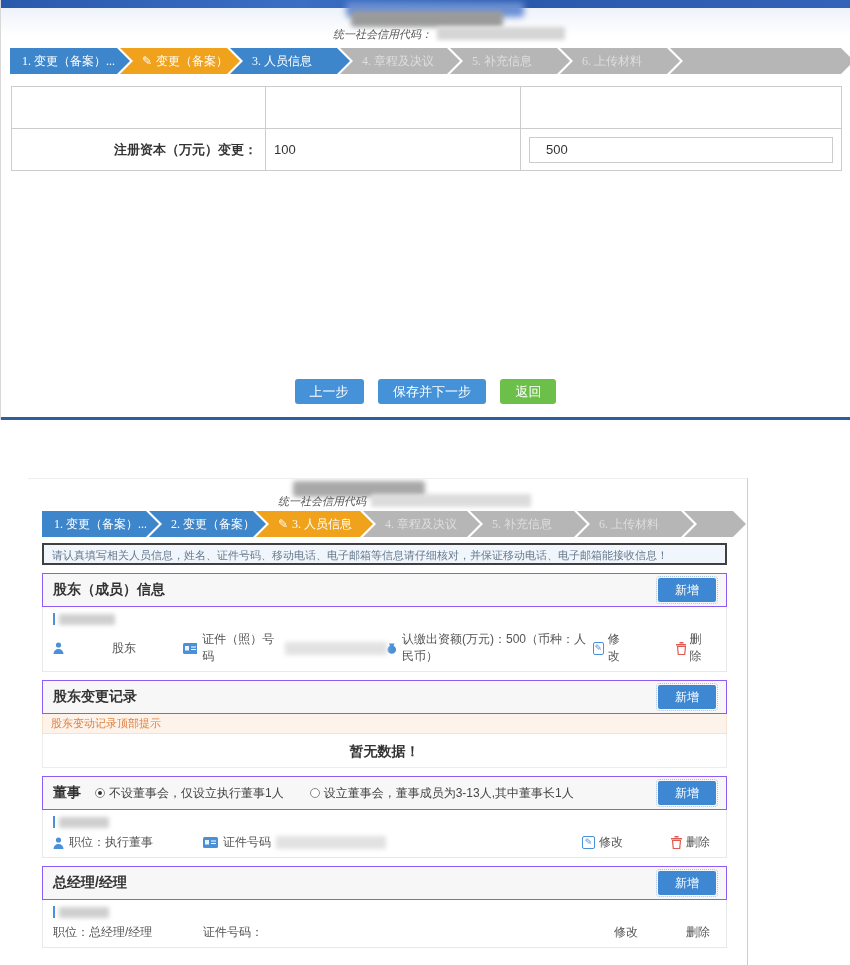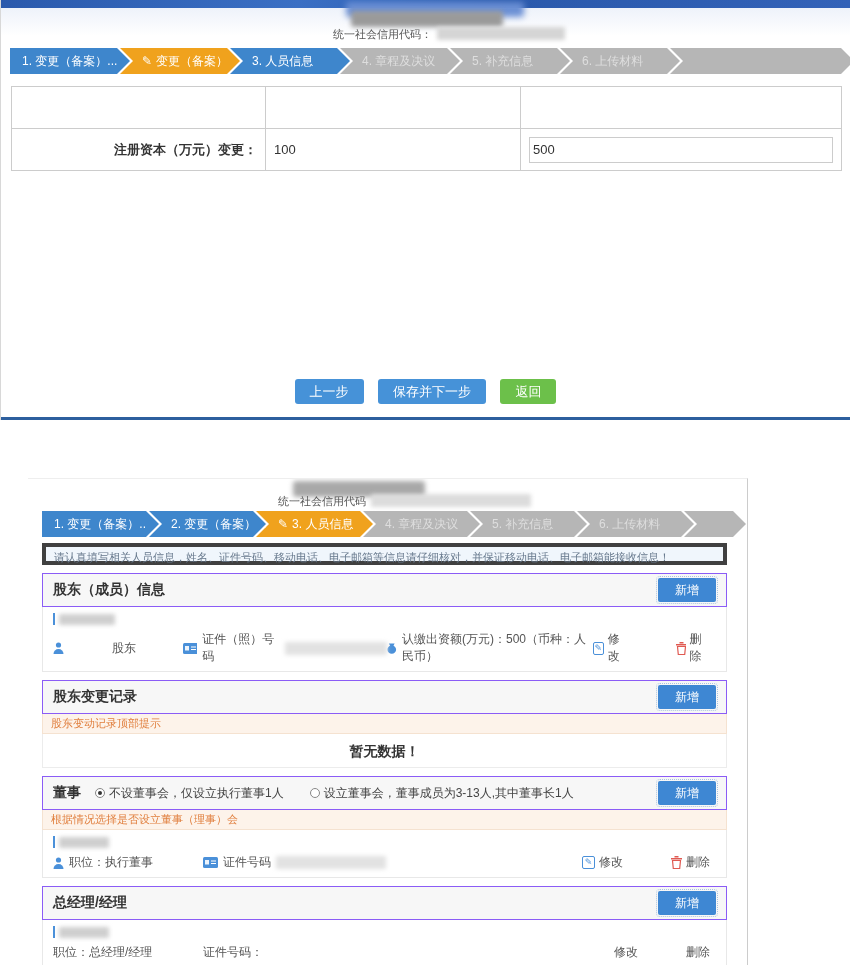--- a/index.html
+++ b/index.html
@@ -6,24 +6,24 @@
   html,body { width:850px; height:965px; background:#fff; overflow:hidden;
               font-family:"Liberation Sans","DejaVu Sans",sans-serif; }
   body { position:relative; }
 
   
   .panel-top { position:absolute; left:0; top:0; width:850px; border-left:1px solid #d8d8d8; }
   .topstrip { height:8px; background:linear-gradient(90deg,#2a59ac,#3a6fc4 35%,#2a59ac 60%,#3362b8); }
   .p-header { position:relative; height:40px; background:linear-gradient(#eef2fa,#ffffff 70%); }
   .blur { display:inline-block; background:#cfcfcf; filter:blur(2px); border-radius:1px; vertical-align:middle; }
   .blob { position:absolute; filter:blur(3px); border-radius:3px; }
-  .credit-line { position:absolute; font-size:11px; color:#555; display:flex; align-items:flex-start; gap:5px; }
+  .credit-line { position:absolute; font-size:11px; color:#555; display:flex; align-items:flex-start; gap:5px;font-style:italic; }
 
   
-  .steps { display:flex; height:26px; margin:0 9px; background:#fff; }
+  .steps { display:flex; height:26px; margin:0 9px; background:#fff;font-family:Liberation Serif, serif; }
   .step { position:relative; flex:none; width:107px; height:26px; line-height:26px;
           font-size:12px; color:#fff; padding-left:22px; margin-right:3px; white-space:nowrap;
           background:var(--c); overflow:visible; }
   .step::after { content:''; position:absolute; right:-13px; top:0; width:0; height:0;
           border-left:13px solid var(--c); border-top:13px solid transparent; border-bottom:13px solid transparent; }
   .step.notch::before { content:''; position:absolute; left:0; top:0; width:0; height:0;
           border-left:13px solid #fff; border-top:13px solid transparent; border-bottom:13px solid transparent; }
   .step.first { padding-left:12px; }
   .step.done   { --c:#3e86cc; }
   .step.active { --c:#f0a21d; }
@@ -32,42 +32,42 @@
   .steps .step:nth-child(1){z-index:8}.steps .step:nth-child(2){z-index:7}
   .steps .step:nth-child(3){z-index:6}.steps .step:nth-child(4){z-index:5}
   .steps .step:nth-child(5){z-index:4}.steps .step:nth-child(6){z-index:3}
   .steps .step:nth-child(7){z-index:2}
   .pencil { font-size:12px; margin-right:4px; }
 
   
   table.chg { border-collapse:collapse; table-layout:fixed; width:830px; margin:12px 10px 0; }
   table.chg td { border:1px solid #ccc; height:42px; font-size:13px; color:#333; padding:0 8px; vertical-align:middle; }
   td.lbl { text-align:right; font-weight:bold; }
-  .txtin { width:100%; height:26px; border:1px solid #ccc; font-size:13px; color:#333; padding:0 3px;
+  .txtin { width:100%; height:26px; border:1px solid #ccc; font-size:13px; color:#333; padding:0 16px;
            font-family:"Liberation Sans",sans-serif; }
   .selbox { height:24px; border:1px solid #9aa4ae; display:flex; align-items:center; font-size:12px; color:#333;
             padding-left:6px; background:#fff; cursor:default; }
   .selbox .arrow { margin-left:auto; width:18px; height:100%; border-left:1px solid #b9c4ce; background:#f2f7fb;
             display:flex; align-items:center; justify-content:center; font-size:8px; color:#3c6ea5; }
 
   .actions { text-align:center; margin-top:208px; }
   .btn { display:inline-block; height:25px; line-height:25px; padding:0 15px; margin:0 5px; border-radius:3px;
          font-size:13px; color:#fff; cursor:pointer; }
   .btn.blue { background:#4692d8; }
   .btn.green { background:#6cc04a; }
   .bottomline { height:3px; background:#2d5f9e; margin-top:13px; }
 
   
   .panel-bottom { position:absolute; left:28px; top:478px; width:720px; height:487px; background:#fff;
                   border-top:1px solid #eee; border-right:1px solid #ccc; overflow:hidden; }
   .bp-header { position:relative; height:32px; }
   .panel-bottom .steps { margin:0 14px; }
   .panel-bottom .step { width:104px; }
   .bp-inner { margin:0 20px 0 14px; }
-  .noticebar { margin-top:6px; background:#f0f6fc; border:4px solid #404040; height:22px; line-height:20px;
+  .noticebar { margin-top:6px; background:#f0f6fc; border:2px solid #404040; height:22px; line-height:20px;
                font-size:11px; color:#66788c; padding-left:8px; }
   .sec-head { margin-top:8px; background:#f7f7f7; border:1px solid #8b5cf6; height:34px; display:flex;
               align-items:center; padding:0 10px; }
   .sec-title { font-size:14px; font-weight:bold; color:#333; }
   .add-btn { margin-left:auto; background:#3e87d3; color:#fff; font-size:12px; height:24px; line-height:24px;
              padding:0 17px; border-radius:2px; cursor:pointer; outline:1px dotted #aac4e0; outline-offset:1px; }
   .hintbar { background:#fdf3ea; border:1px solid #f5e2d0; border-top:none; height:20px; line-height:18px;
              font-size:11px; color:#e07f3e; padding-left:8px; }
   .personrow { border:1px solid #e8e8e8; border-top:none; background:#fff; padding:5px 10px 6px; }
   .nameline { display:flex; align-items:center; gap:4px; height:14px; }
@@ -220,21 +220,20 @@
     <div class="emptybox">暂无数据！</div>
 
     <div class="sec-head">
       <span class="sec-title">董事</span>
       <span class="radio sel"></span>
       <span class="radiolabel">不设董事会，仅设立执行董事1人</span>
       <span class="radio" style="margin-left:26px;"></span>
       <span class="radiolabel">设立董事会，董事成员为3-13人,其中董事长1人</span>
       <span class="add-btn">新增</span>
     </div>
-    <div class="hintbar">根据情况选择是否设立董事（理事）会</div>
     <div class="personrow">
       <div class="nameline">
         <span class="nbar"></span>
         <span class="blur" style="width:50px;height:11px;"></span>
       </div>
       <div class="metaline">
         <span class="meta-item" style="width:150px;">
           <svg width="11" height="12">
               <circle cx="5.5" cy="3" r="2.6" fill="#4a90d9"></circle>
               <path d="M0.5 12 a5 5 0 0 1 10 0 z" fill="#4a90d9"></path>

